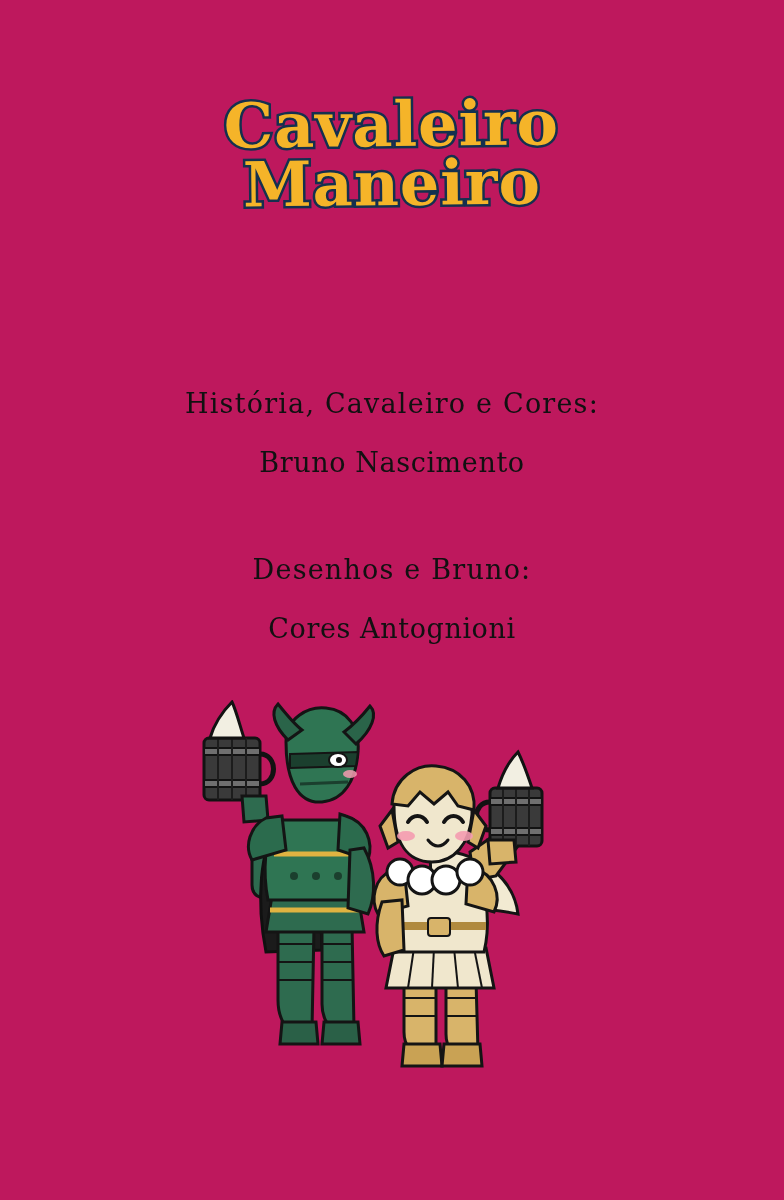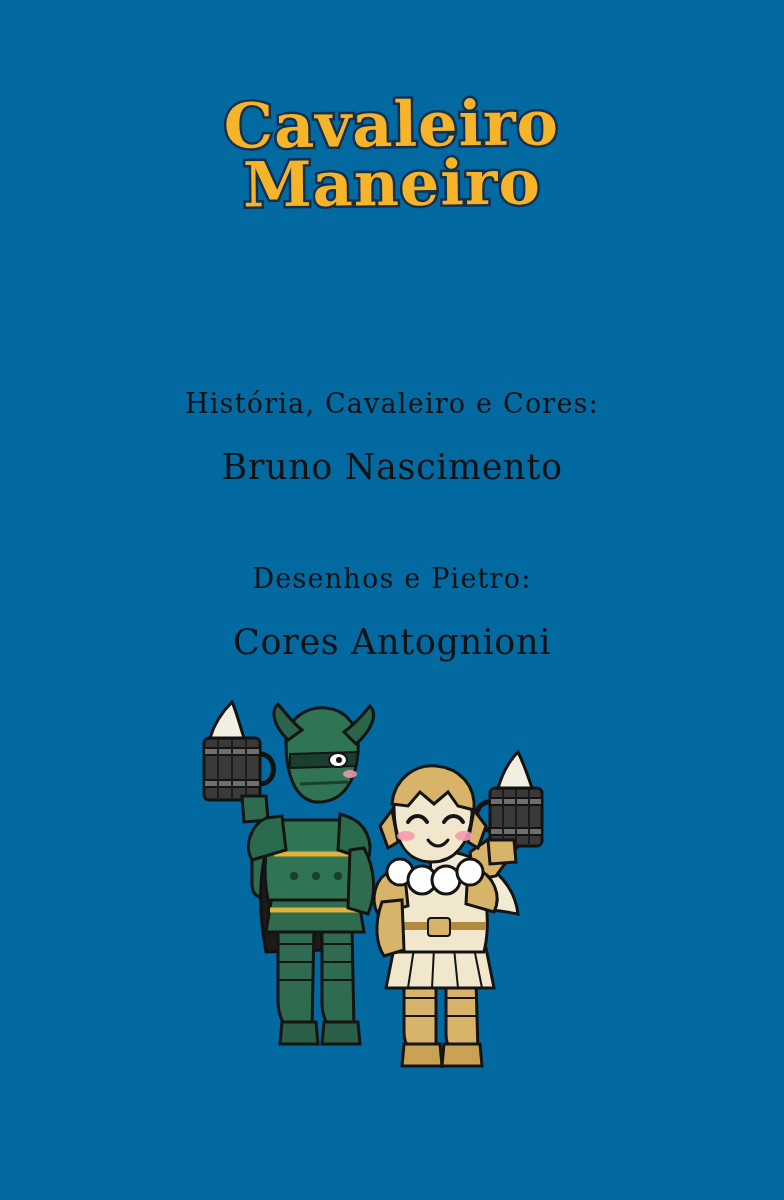--- a/index.html
+++ b/index.html
@@ -12,21 +12,21 @@
     height: 1200px;
     position: relative;
     overflow: hidden;
     font-family: "Liberation Serif", serif;
     color: #1a1a1a;
   }
 
   .page {
     position: absolute;
     inset: 0;
-    background: #0369a1;
+    background: #be185d;
   }
 
   
   .logo-block {
     position: absolute;
     top: 96px;
     left: 0;
     width: 100%;
     text-align: center;
     line-height: 0.92;
@@ -73,21 +73,21 @@
   }
   .credit-role {
     font-family: "DejaVu Serif", serif;
     font-size: 27px;
     letter-spacing: 1.2px;
     color: #111111;
     margin: 0;
   }
   .credit-name {
     font-family: "DejaVu Serif", serif;
-    font-size: 35px;
+    font-size: 27px;
     letter-spacing: 0.6px;
     color: #111111;
     margin: 28px 0 0 0;
   }
   .credit-group + .credit-group { margin-top: 76px; }
 
   
   .illustration {
     position: absolute;
     left: 50%;
@@ -111,21 +111,21 @@
   </div>
 
   <div class="credits">
 
     <div class="credit-group">
       <p class="credit-role">História, Cavaleiro e Cores:</p>
       <p class="credit-name">Bruno Nascimento</p>
     </div>
 
     <div class="credit-group">
-      <p class="credit-role">Desenhos e Pietro:</p>
+      <p class="credit-role">Desenhos e Bruno:</p>
       <p class="credit-name">Cores Antognioni</p>
     </div>
 
   </div>
 
   <div class="illustration">
     <svg viewBox="0 0 420 400" width="420" height="400" xmlns="http://www.w3.org/2000/svg">
 
       <g>
 

